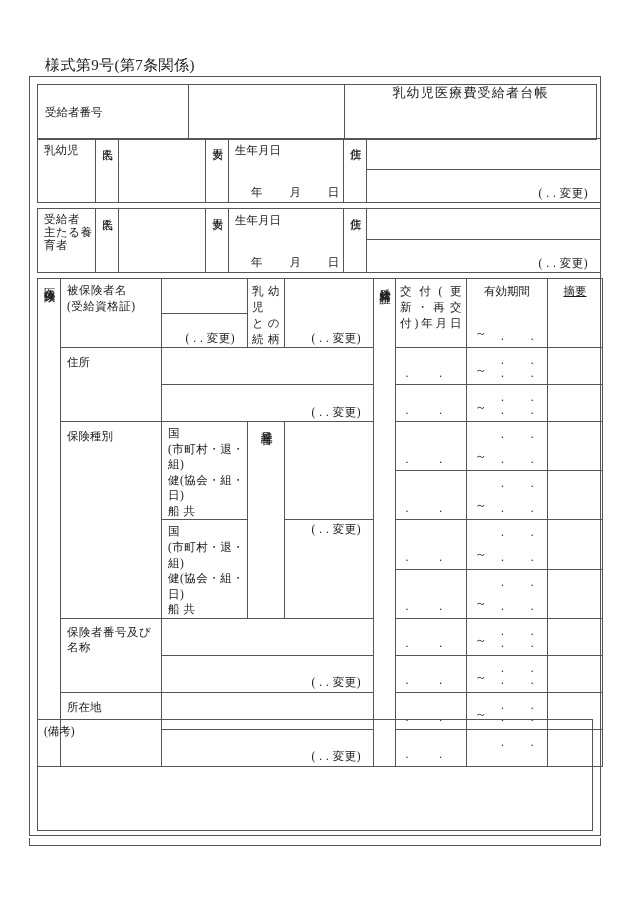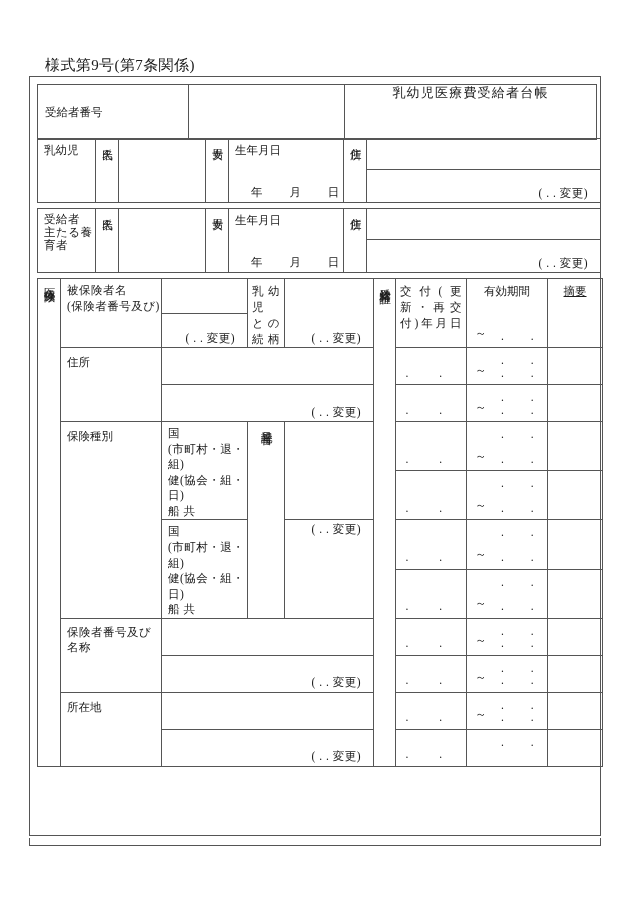--- a/index.html
+++ b/index.html
@@ -202,21 +202,21 @@
     <tbody>
         <tr>
       <td rowspan="12" style="width:22px;">
         <div class="vwrap">
               <span class="vtxt">医療保険</span>
             </div>
       </td>
       <td rowspan="2" style="width:100px;border-radius:27px;">
         <div class="stack">
           <div>被保険者名</div>
-          <div>(保険者番号及び)</div>
+          <div>(受給資格証)</div>
         </div>
       </td>
       <td style="width:85px;height:26px;"></td>
       <td rowspan="2" style="width:36px;">
         <div class="hdr-narrow">
           <div>乳幼児</div>
           <div>と の</div>
           <div>続柄</div>
         </div>
       </td>
@@ -461,14 +461,23 @@
           <span class="d-top">.  .</span>
           <span class="tilde">～</span>
           <span class="d-bot">.  .</span>
         </div>
       </td>
       <td></td>
     </tr>
   </tbody>
     </table>
 
+  <table class="grid" style="position:absolute;left:37px;top:719px;width:556px;">
+    <tbody>
+        <tr>
+      <td style="height:110px;">
+        <div class="lbl-tl">(備考)</div>
+      </td>
+    </tr>
+  </tbody>
+    </table>
 
 </div>
 
 </body></html>

